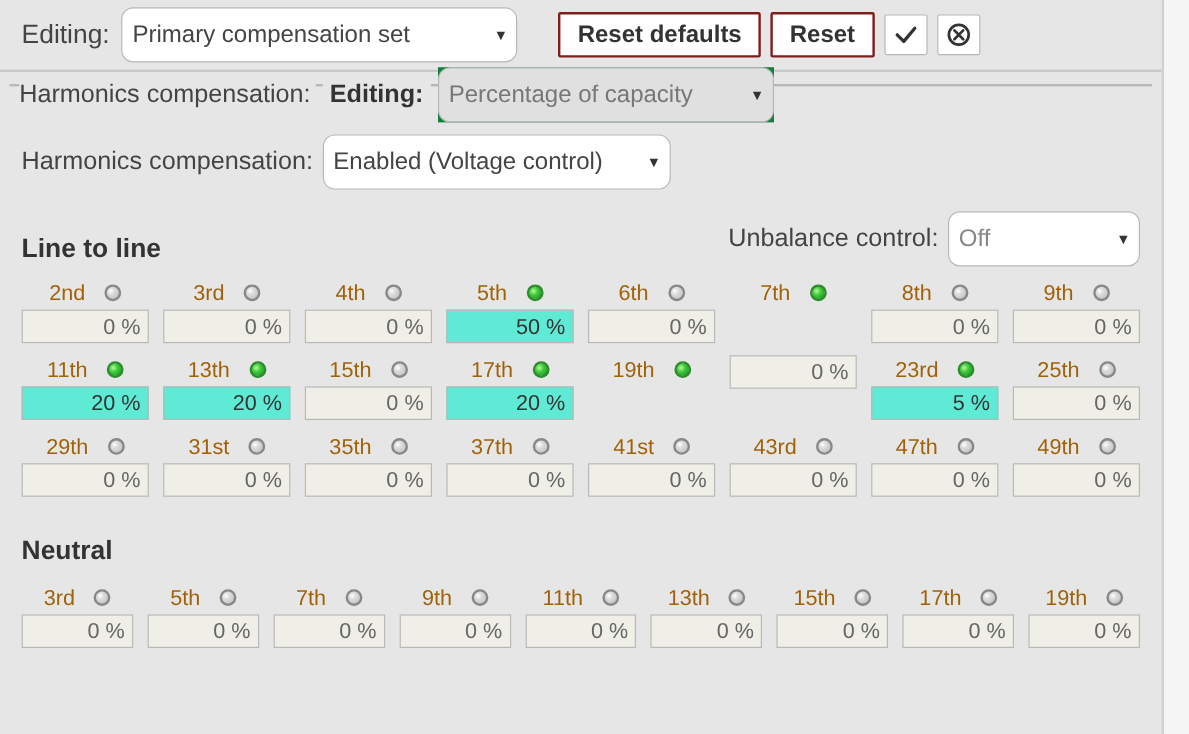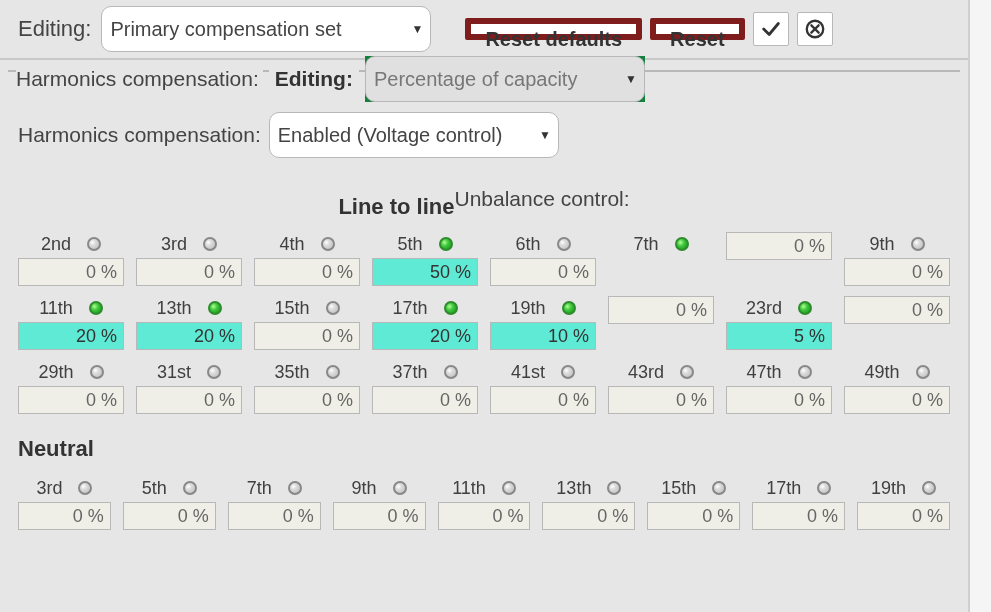--- a/index.html
+++ b/index.html
@@ -60,26 +60,26 @@
     font-size: 12px;
     color: #333;
     pointer-events: none;
   }
   .select.gray {
     background: #e0e0e0;
     color: #777;
   }
   .btn {
     background: #fff;
-    border: 6px solid #7f1d1d;
+    border: 2px solid #7f1d1d;
     border-radius: 2px;
     padding: 4px 14px;
     font-size: 20px;
     color: #333;
-    height: 22px;
+    height: 38px;
     cursor: pointer;
     font-weight: 700;
   }
   .iconbtn {
     width: 36px;
     height: 34px;
     background: #fff;
     border: 1px solid #b8b8b8;
     border-radius: 2px;
     display: inline-flex;
@@ -132,21 +132,21 @@
   .section-title {
     font-size: 22px;
     font-weight: 700;
     color: #333;
     margin-top: 18px;
     margin-bottom: 2px;
   }
 
   .line-row {
     display: flex;
-    justify-content: center;
+    justify-content: space-between;
     align-items: center;
     margin-top: 18px;
   }
   .unbal {
     display: flex;
     align-items: center;
     gap: 8px;
   }
 
   .harm-grid {
@@ -166,21 +166,21 @@
     display: flex;
     flex-direction: column;
     align-items: stretch;
   }
   .harm-label {
     display: flex;
     align-items: center;
     justify-content: center;
     gap: 16px;
     font-size: 18px;
-    color: #404040;
+    color: #a16207;
     margin-bottom: 2px;
     height: 24px;
   }
   .led {
     width: 14px;
     height: 14px;
     border-radius: 50%;
     border: 2px solid #888;
     background: radial-gradient(circle at 35% 35%, #fff 0%, #ddd 30%, #bbb 100%);
     display: inline-block;
@@ -252,20 +252,25 @@
           <select class="select" style="width:290px">
             <option>Enabled (Voltage control)</option>
           </select>
         </span>
       </div>
 
       <div class="line-row">
         <span class="section-title">Line to line</span>
         <span class="unbal">
           <span class="row-label">Unbalance control:</span>
+          <span class="select-wrap">
+            <select class="select" style="width:160px;color:#888">
+              <option>Off</option>
+            </select>
+          </span>
         </span>
       </div>
 
       <div class="harm-grid" id="ltl-grid">
           <div class="harm-cell">
             <div class="harm-label">
               <span>2nd</span>
               <span class="led"></span>
             </div>
             <input type="text" class="val-input zero" value="0 %" style="">
@@ -298,20 +303,24 @@
             </div>
             <input type="text" class="val-input zero" value="0 %" style="">
           </div>
           <div class="harm-cell">
             <div class="harm-label">
               <span>7th</span>
               <span class="led on"></span>
             </div>
           </div>
           <div class="harm-cell">
+            <div class="harm-label">
+              <span>8th</span>
+              <span class="led"></span>
+            </div>
             <input type="text" class="val-input zero" value="0 %" style="">
           </div>
           <div class="harm-cell">
             <div class="harm-label">
               <span>9th</span>
               <span class="led"></span>
             </div>
             <input type="text" class="val-input zero" value="0 %" style="">
           </div>
           <div class="harm-rowgap"></div>
@@ -341,33 +350,36 @@
               <span>17th</span>
               <span class="led on"></span>
             </div>
             <input type="text" class="val-input" value="20 %" style="">
           </div>
           <div class="harm-cell">
             <div class="harm-label">
               <span>19th</span>
               <span class="led on"></span>
             </div>
-            <input type="text" class="val-input" value="10 %" style="">
           </div>
           <div class="harm-cell">
             <input type="text" class="val-input zero" value="0 %" style="">
           </div>
           <div class="harm-cell">
             <div class="harm-label">
               <span>23rd</span>
               <span class="led on"></span>
             </div>
             <input type="text" class="val-input" value="5 %" style="">
           </div>
           <div class="harm-cell">
+            <div class="harm-label">
+              <span>25th</span>
+              <span class="led"></span>
+            </div>
             <input type="text" class="val-input zero" value="0 %" style="">
           </div>
           <div class="harm-rowgap"></div>
           <div class="harm-cell">
             <div class="harm-label">
               <span>29th</span>
               <span class="led"></span>
             </div>
             <input type="text" class="val-input zero" value="0 %" style="">
           </div>
@@ -415,21 +427,21 @@
           </div>
           <div class="harm-cell">
             <div class="harm-label">
               <span>49th</span>
               <span class="led"></span>
             </div>
             <input type="text" class="val-input zero" value="0 %" style="">
           </div>
         </div>
 
-      <div class="section-title" style="margin-top:22px">Neutral</div>
+      <div class="section-title" style="margin-top:32px">Neutral</div>
       <div class="neutral-grid" id="neutral-grid">
           <div class="harm-cell">
             <div class="harm-label">
               <span>3rd</span>
               <span class="led"></span>
             </div>
             <input type="text" class="val-input zero" value="0 %" style="">
           </div>
           <div class="harm-cell">
             <div class="harm-label">

